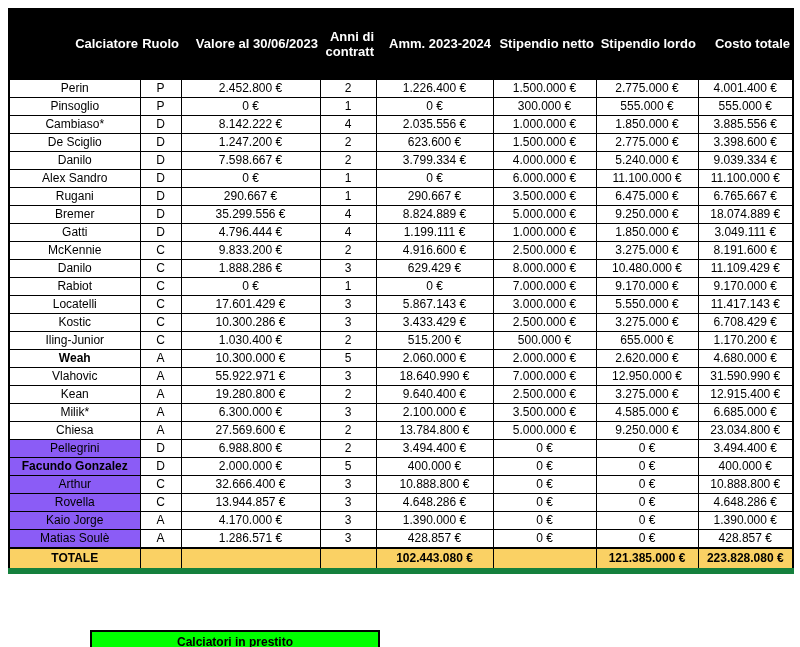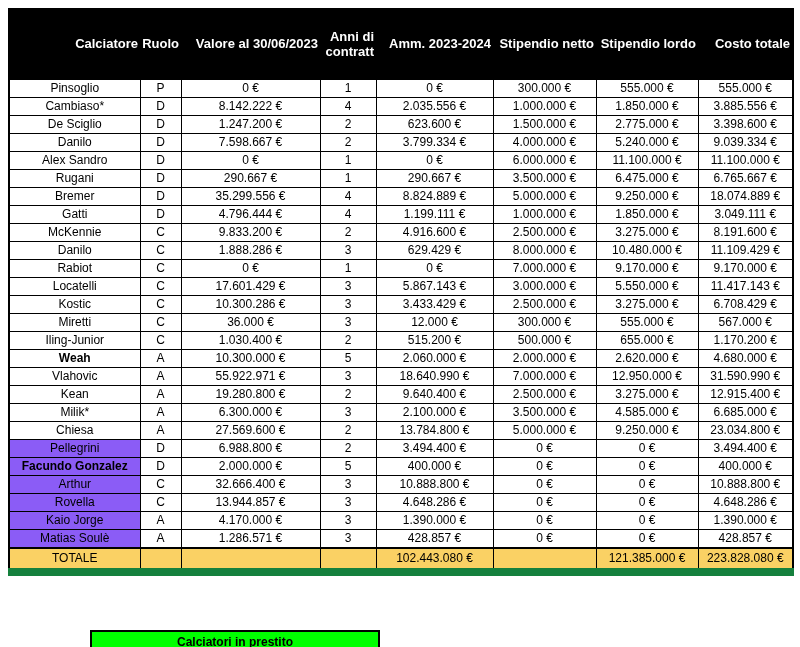--- a/index.html
+++ b/index.html
@@ -38,25 +38,25 @@
     line-height: 17px;
     padding: 0 2px;
     text-align: center;
     white-space: nowrap;
     overflow: hidden;
   }
   .cost-table tbody tr.loan td:first-child { background: #8b5cf6; }
   .cost-table tbody tr.bold-name td:first-child { font-weight: bold; }
   .cost-table tfoot td {
     background: #FAD164;
-    font-weight: normal;
+    font-weight: bold;
     height: 19px;
     line-height: 19px;
     border-top: 2px solid #000;
-    border-bottom: 8px solid #15803d;
+    border-bottom: 6px solid #15803d;
     text-align: center;
   }
   .legend {
     position: absolute;
     left: 90px;
     top: 622px;
     width: 286px;
     height: 19px;
     background: #00FF00;
     border: 2px solid #000;
@@ -90,20 +90,30 @@
         <th>Valore al 30/06/2023</th>
         <th>Anni di contratt</th>
         <th>Amm. 2023-2024</th>
         <th>Stipendio netto</th>
         <th>Stipendio lordo</th>
         <th>Costo totale</th>
       </tr>
     </thead>
     <tbody>
         <tr>
+          <td>Perin</td>
+          <td>P</td>
+          <td>2.452.800 €</td>
+          <td>2</td>
+          <td>1.226.400 €</td>
+          <td>1.500.000 €</td>
+          <td>2.775.000 €</td>
+          <td>4.001.400 €</td>
+        </tr>
+        <tr>
           <td>Pinsoglio</td>
           <td>P</td>
           <td>0 €</td>
           <td>1</td>
           <td>0 €</td>
           <td>300.000 €</td>
           <td>555.000 €</td>
           <td>555.000 €</td>
         </tr>
         <tr>
@@ -218,30 +228,20 @@
         </tr>
         <tr>
           <td>Kostic</td>
           <td>C</td>
           <td>10.300.286 €</td>
           <td>3</td>
           <td>3.433.429 €</td>
           <td>2.500.000 €</td>
           <td>3.275.000 €</td>
           <td>6.708.429 €</td>
-        </tr>
-        <tr>
-          <td>Miretti</td>
-          <td>C</td>
-          <td>36.000 €</td>
-          <td>3</td>
-          <td>12.000 €</td>
-          <td>300.000 €</td>
-          <td>555.000 €</td>
-          <td>567.000 €</td>
         </tr>
         <tr>
           <td>Iling-Junior</td>
           <td>C</td>
           <td>1.030.400 €</td>
           <td>2</td>
           <td>515.200 €</td>
           <td>500.000 €</td>
           <td>655.000 €</td>
           <td>1.170.200 €</td>

